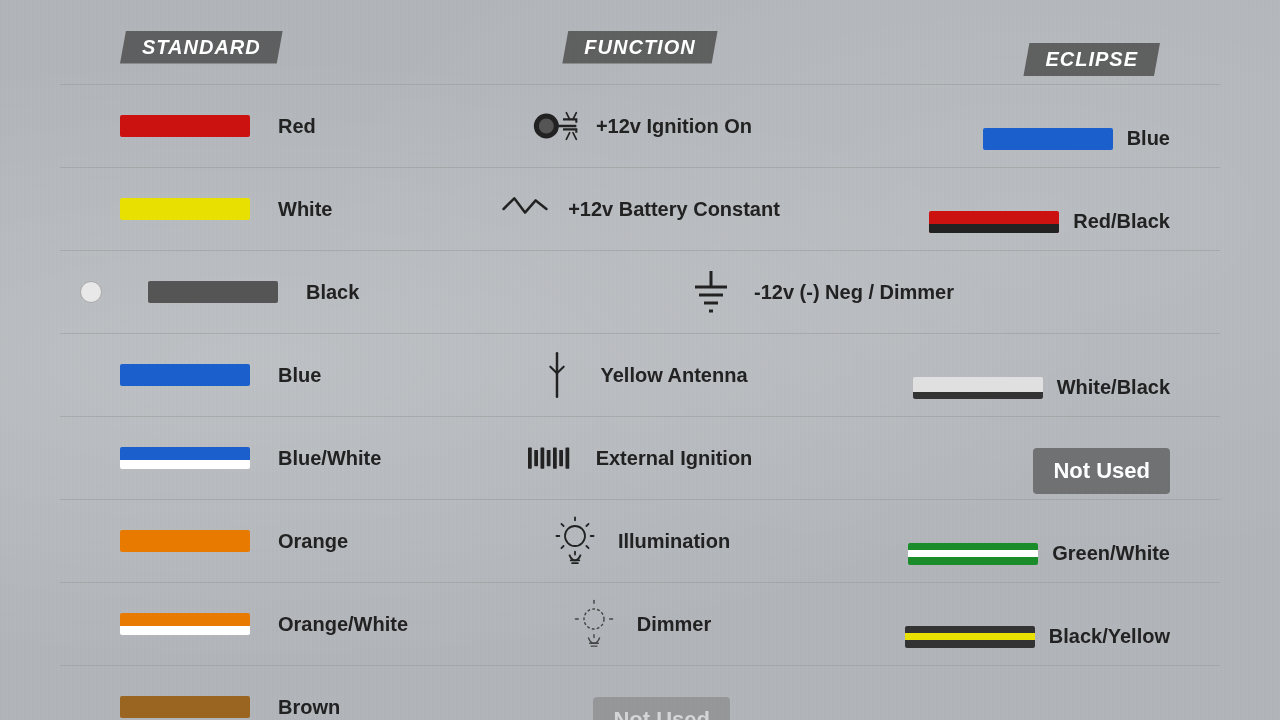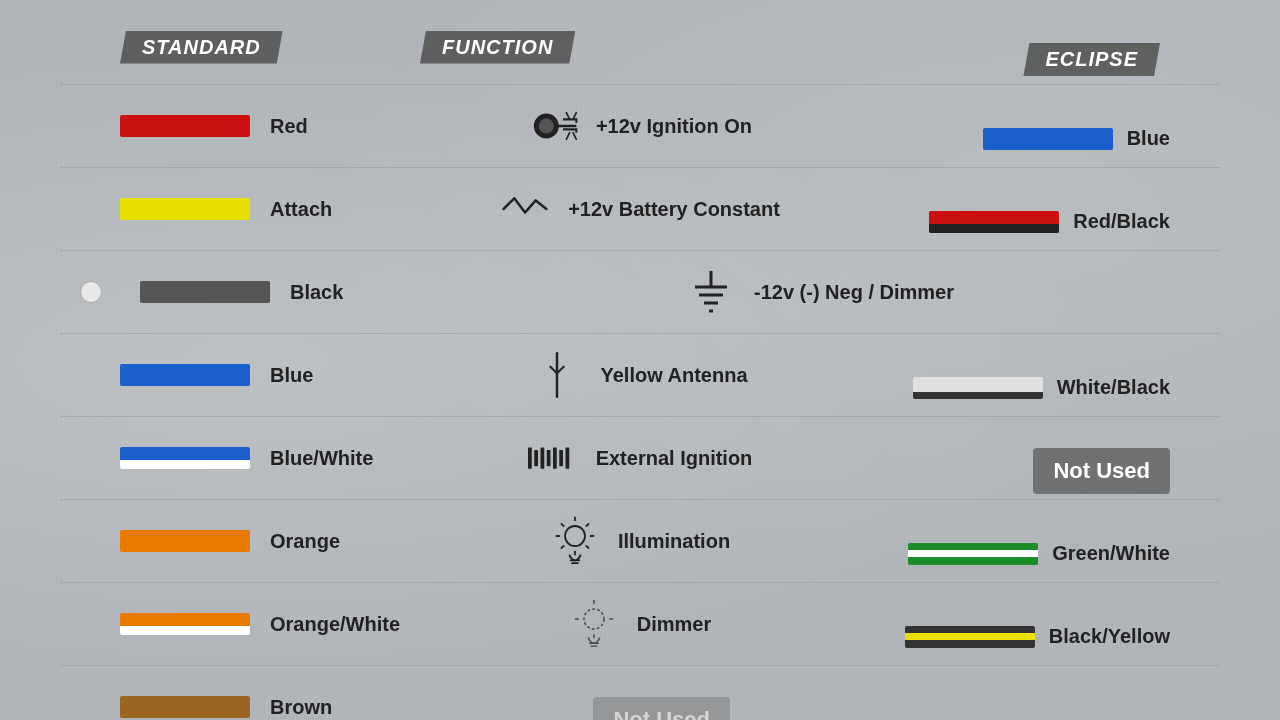--- a/index.html
+++ b/index.html
@@ -43,21 +43,21 @@
 
     
     .header-row {
       display: flex;
       align-items: center;
       padding: 8px 0 6px;
       margin-bottom: 2px;
     }
 
     .col-standard { width: 360px; display: flex; justify-content: flex-start; padding-left: 60px; }
-    .col-function { flex: 1; display: flex; }
+    .col-function { flex: 1; display: flex; justify-content: center; }
     .col-eclipse { width: 360px; display: flex; justify-content: flex-end; padding-right: 60px; margin-top: 25px; }
 
     .header-label {
       background: rgba(80,80,80,0.85);
       color: #fff;
       font-size: 20px;
       font-weight: 900;
       font-style: italic;
       padding: 5px 22px;
       letter-spacing: 1px;
@@ -75,21 +75,21 @@
     
     .data-row {
       display: flex;
       align-items: center;
       height: 82px;
     }
 
     .data-row .col-standard {
       display: flex;
       align-items: center;
-      gap: 20px;
+      gap: 28px;
     }
 
     .data-row .col-function {
       display: flex;
       align-items: center;
       justify-content: center;
       gap: 18px;
     }
 
     .data-row .col-eclipse {
@@ -294,21 +294,21 @@
         </div>
         <div class="col-eclipse">
           <div class="eclipse-swatch wire-eclipse-blue"></div>
           <span class="eclipse-label">Blue</span>
         </div>
       </div>
       <div class="divider"></div>
       <div class="data-row">
         <div class="col-standard">
           <div class="wire-swatch wire-yellow"></div>
-          <span class="wire-label">Attach</span>
+          <span class="wire-label">White</span>
         </div>
         <div class="col-function">
           <div class="func-icon">
             <svg viewBox="0 0 70 40" fill="none" xmlns="http://www.w3.org/2000/svg">
         <path d="M5 20 L20 5 L35 25 L50 8 L65 20" stroke="#222" stroke-width="3.5" fill="none" stroke-linejoin="round" stroke-linecap="round"></path>
       </svg>
           </div>
           <span class="function-label">+12v  Battery Constant</span>
         </div>
         <div class="col-eclipse">

